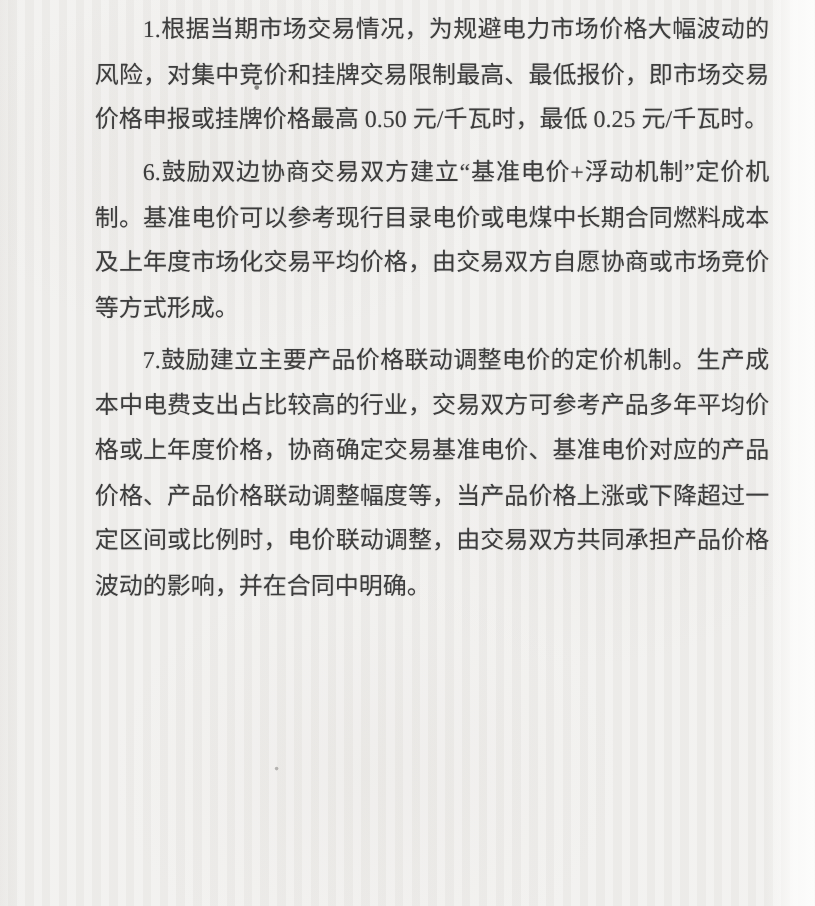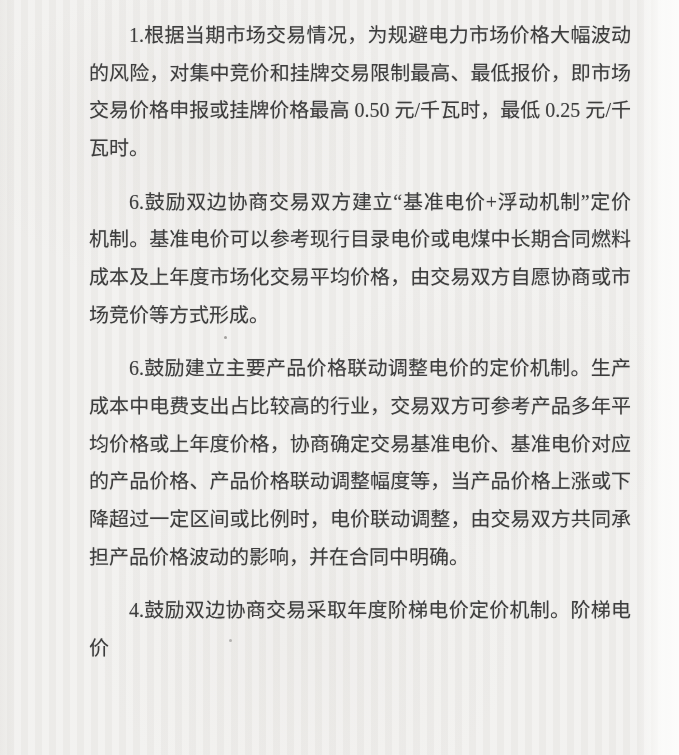--- a/index.html
+++ b/index.html
@@ -27,21 +27,21 @@
     inset: 0;
   }
   .text-block {
     position: absolute;
     left: 73px;
     right: 32px;
     top: 1px;
     filter: blur(0.2px);
   }
   .doc-paragraph {
-    margin: 16px;
+    margin: 6px;
     padding: 0;
     text-indent: 2em;
     text-align: justify;
     text-justify: inter-ideograph;
     font-size: 20px;
     line-height: 37.65px;
     color: #3d3d3d;
     text-shadow: 0 0 1px rgba(90, 90, 90, 0.40);
     letter-spacing: 0;
   }
@@ -54,19 +54,18 @@
   .speck-2 { left: 224px; top: 336px; width: 3px; height: 3px; opacity: 0.55; }
   .speck-3 { left: 229px; top: 639px; width: 3px; height: 3px; opacity: 0.40; }
 </style>
 </head>
 <body>
 
 <div class="page">
   <div class="text-block">
       <p class="doc-paragraph">1.根据当期市场交易情况，为规避电力市场价格大幅波动的风险，对集中竞价和挂牌交易限制最高、最低报价，即市场交易价格申报或挂牌价格最高 0.50 元/千瓦时，最低 0.25 元/千瓦时。</p>
       <p class="doc-paragraph">6.鼓励双边协商交易双方建立“基准电价+浮动机制”定价机制。基准电价可以参考现行目录电价或电煤中长期合同燃料成本及上年度市场化交易平均价格，由交易双方自愿协商或市场竞价等方式形成。</p>
-      <p class="doc-paragraph">6.鼓励建立主要产品价格联动调整电价的定价机制。生产成本中电费支出占比较高的行业，交易双方可参考产品多年平均价格或上年度价格，协商确定交易基准电价、基准电价对应的产品价格、产品价格联动调整幅度等，当产品价格上涨或下降超过一定区间或比例时，电价联动调整，由交易双方共同承担产品价格波动的影响，并在合同中明确。</p>
-      <p class="doc-paragraph">4.鼓励双边协商交易采取年度阶梯电价定价机制。阶梯电价</p>
+      <p class="doc-paragraph">7.鼓励建立主要产品价格联动调整电价的定价机制。生产成本中电费支出占比较高的行业，交易双方可参考产品多年平均价格或上年度价格，协商确定交易基准电价、基准电价对应的产品价格、产品价格联动调整幅度等，当产品价格上涨或下降超过一定区间或比例时，电价联动调整，由交易双方共同承担产品价格波动的影响，并在合同中明确。</p>
     </div>
   <span class="speck speck-1"></span>
   <span class="speck speck-2"></span>
   <span class="speck speck-3"></span>
 </div>
 
 </body></html>

